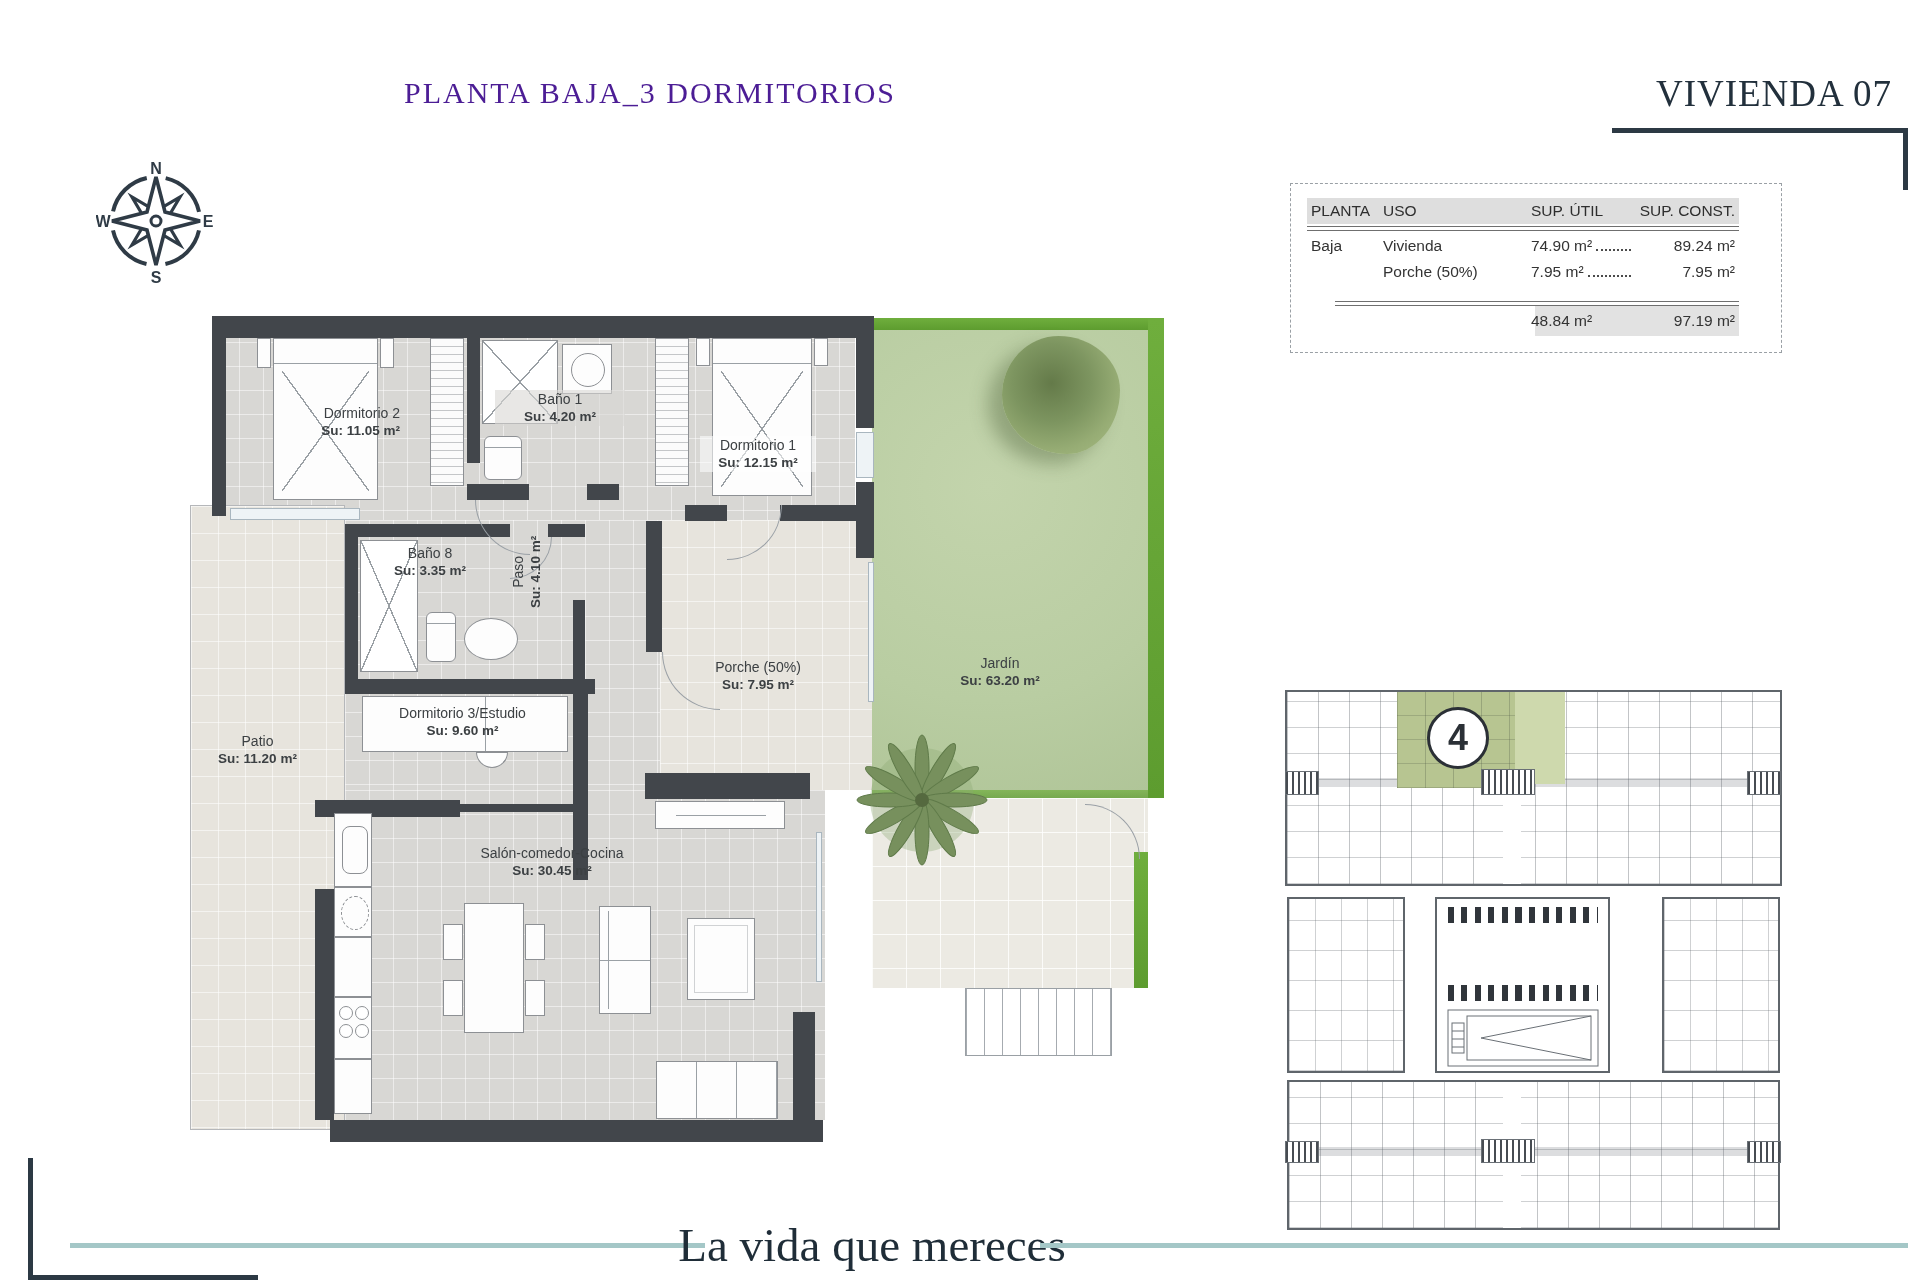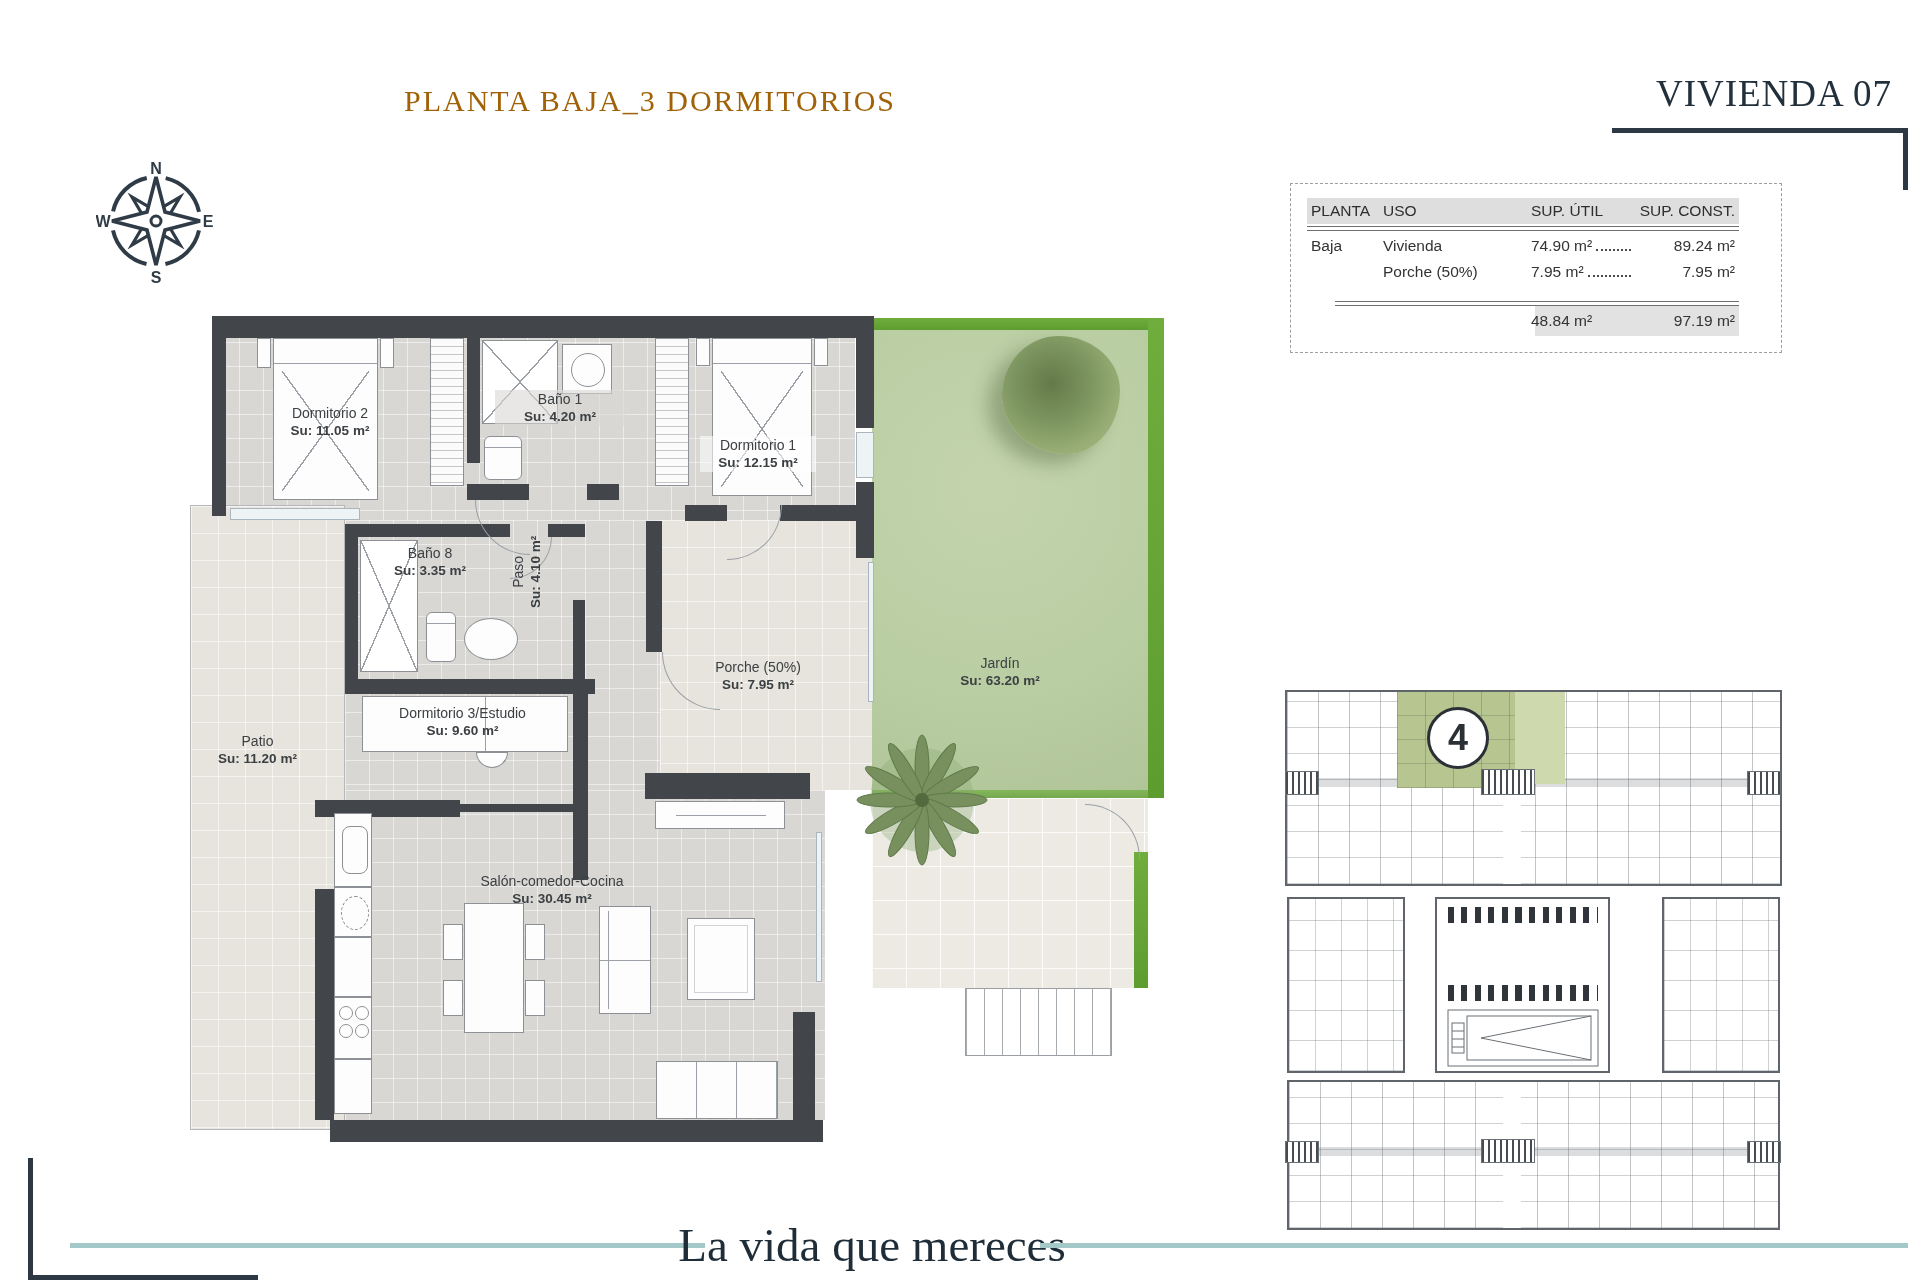--- a/index.html
+++ b/index.html
@@ -1,22 +1,22 @@
 <!DOCTYPE html>
 <html><head>
 <meta charset="utf-8">
 <style>
   html,body{margin:0;padding:0;background:#fff;}
   .page{position:relative;width:1920px;height:1280px;background:#ffffff;overflow:hidden;
         font-family:"Liberation Sans",sans-serif;color:#3c4043;}
   .serif{font-family:"Liberation Serif",serif;}
 
   
-  .main-title{position:absolute;left:650px;top:84px;transform:translateX(-50%);
-        font-size:30px;letter-spacing:2px;color:#a16207;white-space:nowrap;}
+  .main-title{position:absolute;left:650px;top:76px;transform:translateX(-50%);
+        font-size:30px;letter-spacing:2px;color:#4c1d95;white-space:nowrap;}
   .vivienda-title{position:absolute;right:28px;top:72px;font-size:37px;letter-spacing:1px;color:#22303c;}
   .bracket{position:absolute;background:#2c3944;}
 
   
   .area-table{position:absolute;left:1290px;top:183px;width:492px;box-sizing:border-box;
         border:1px dashed #9aa0a5;padding:14px 42px 16px 16px;font-size:15.5px;color:#333;}
   .at-grid{display:grid;grid-template-columns:72px 148px 1fr 100px;align-items:center;}
   .at-head{background:#dedede;padding:4px 4px;}
   .at-head span{font-size:15.5px;color:#2e2e2e;}
   .at-right{text-align:right;}
@@ -294,21 +294,21 @@
     <div class="furn" style="left:475px;top:489px;width:130px;height:28px;">
       <div style="position:absolute;left:20px;top:50%;width:90px;border-top:1px solid #9aa0a5;"></div>
     </div>
 
     <div class="arc arc-dl" style="left:295px;top:188px;width:55px;height:55px;"></div>
     <div class="arc arc-dr" style="left:547px;top:193px;width:55px;height:55px;"></div>
     <div class="arc arc-dr" style="left:330px;top:225px;width:42px;height:42px;"></div>
     <div class="arc arc-dl" style="left:482px;top:340px;width:58px;height:58px;"></div>
     <div class="arc arc-tr" style="left:905px;top:492px;width:55px;height:55px;"></div>
 
-    <div class="room-label" style="left:80px;top:92px;width:140px;">
+    <div class="room-label" style="left:80px;top:92px;width:140px;text-align:right;">
       <span class="rname">Dormitorio 2</span>
       <span class="rarea">Su: 11.05 m²</span>
     </div>
     <div class="room-label" style="left:315px;top:78px;width:130px;background:rgba(216,215,212,.6);">
       <span class="rname">Baño 1</span>
       <span class="rarea">Su: 4.20 m²</span>
     </div>
     <div class="room-label" style="left:520px;top:124px;width:116px;background:rgba(255,255,255,.55);">
       <span class="rname">Dormitorio 1</span>
       <span class="rarea">Su: 12.15 m²</span>
@@ -330,21 +330,21 @@
       <span class="rarea">Su: 9.60 m²</span>
     </div>
     <div class="room-label" style="left:508px;top:346px;width:140px;">
       <span class="rname">Porche (50%)</span>
       <span class="rarea">Su: 7.95 m²</span>
     </div>
     <div class="room-label" style="left:750px;top:342px;width:140px;">
       <span class="rname">Jardín</span>
       <span class="rarea">Su: 63.20 m²</span>
     </div>
-    <div class="room-label" style="left:272px;top:532px;width:200px;margin-top:28px;">
+    <div class="room-label" style="left:272px;top:532px;width:200px;">
       <span class="rname">Salón-comedor-Cocina</span>
       <span class="rarea">Su: 30.45 m²</span>
     </div>
   </div>
 
   <div class="siteplan">
 
     <div class="sp-block" style="left:0;top:5px;width:497px;height:196px;"></div>
     <div class="sp-corr" style="left:2px;top:93px;width:493px;height:9px;"></div>
     <div class="sp-gap" style="left:218px;top:7px;width:18px;height:192px;"></div>

